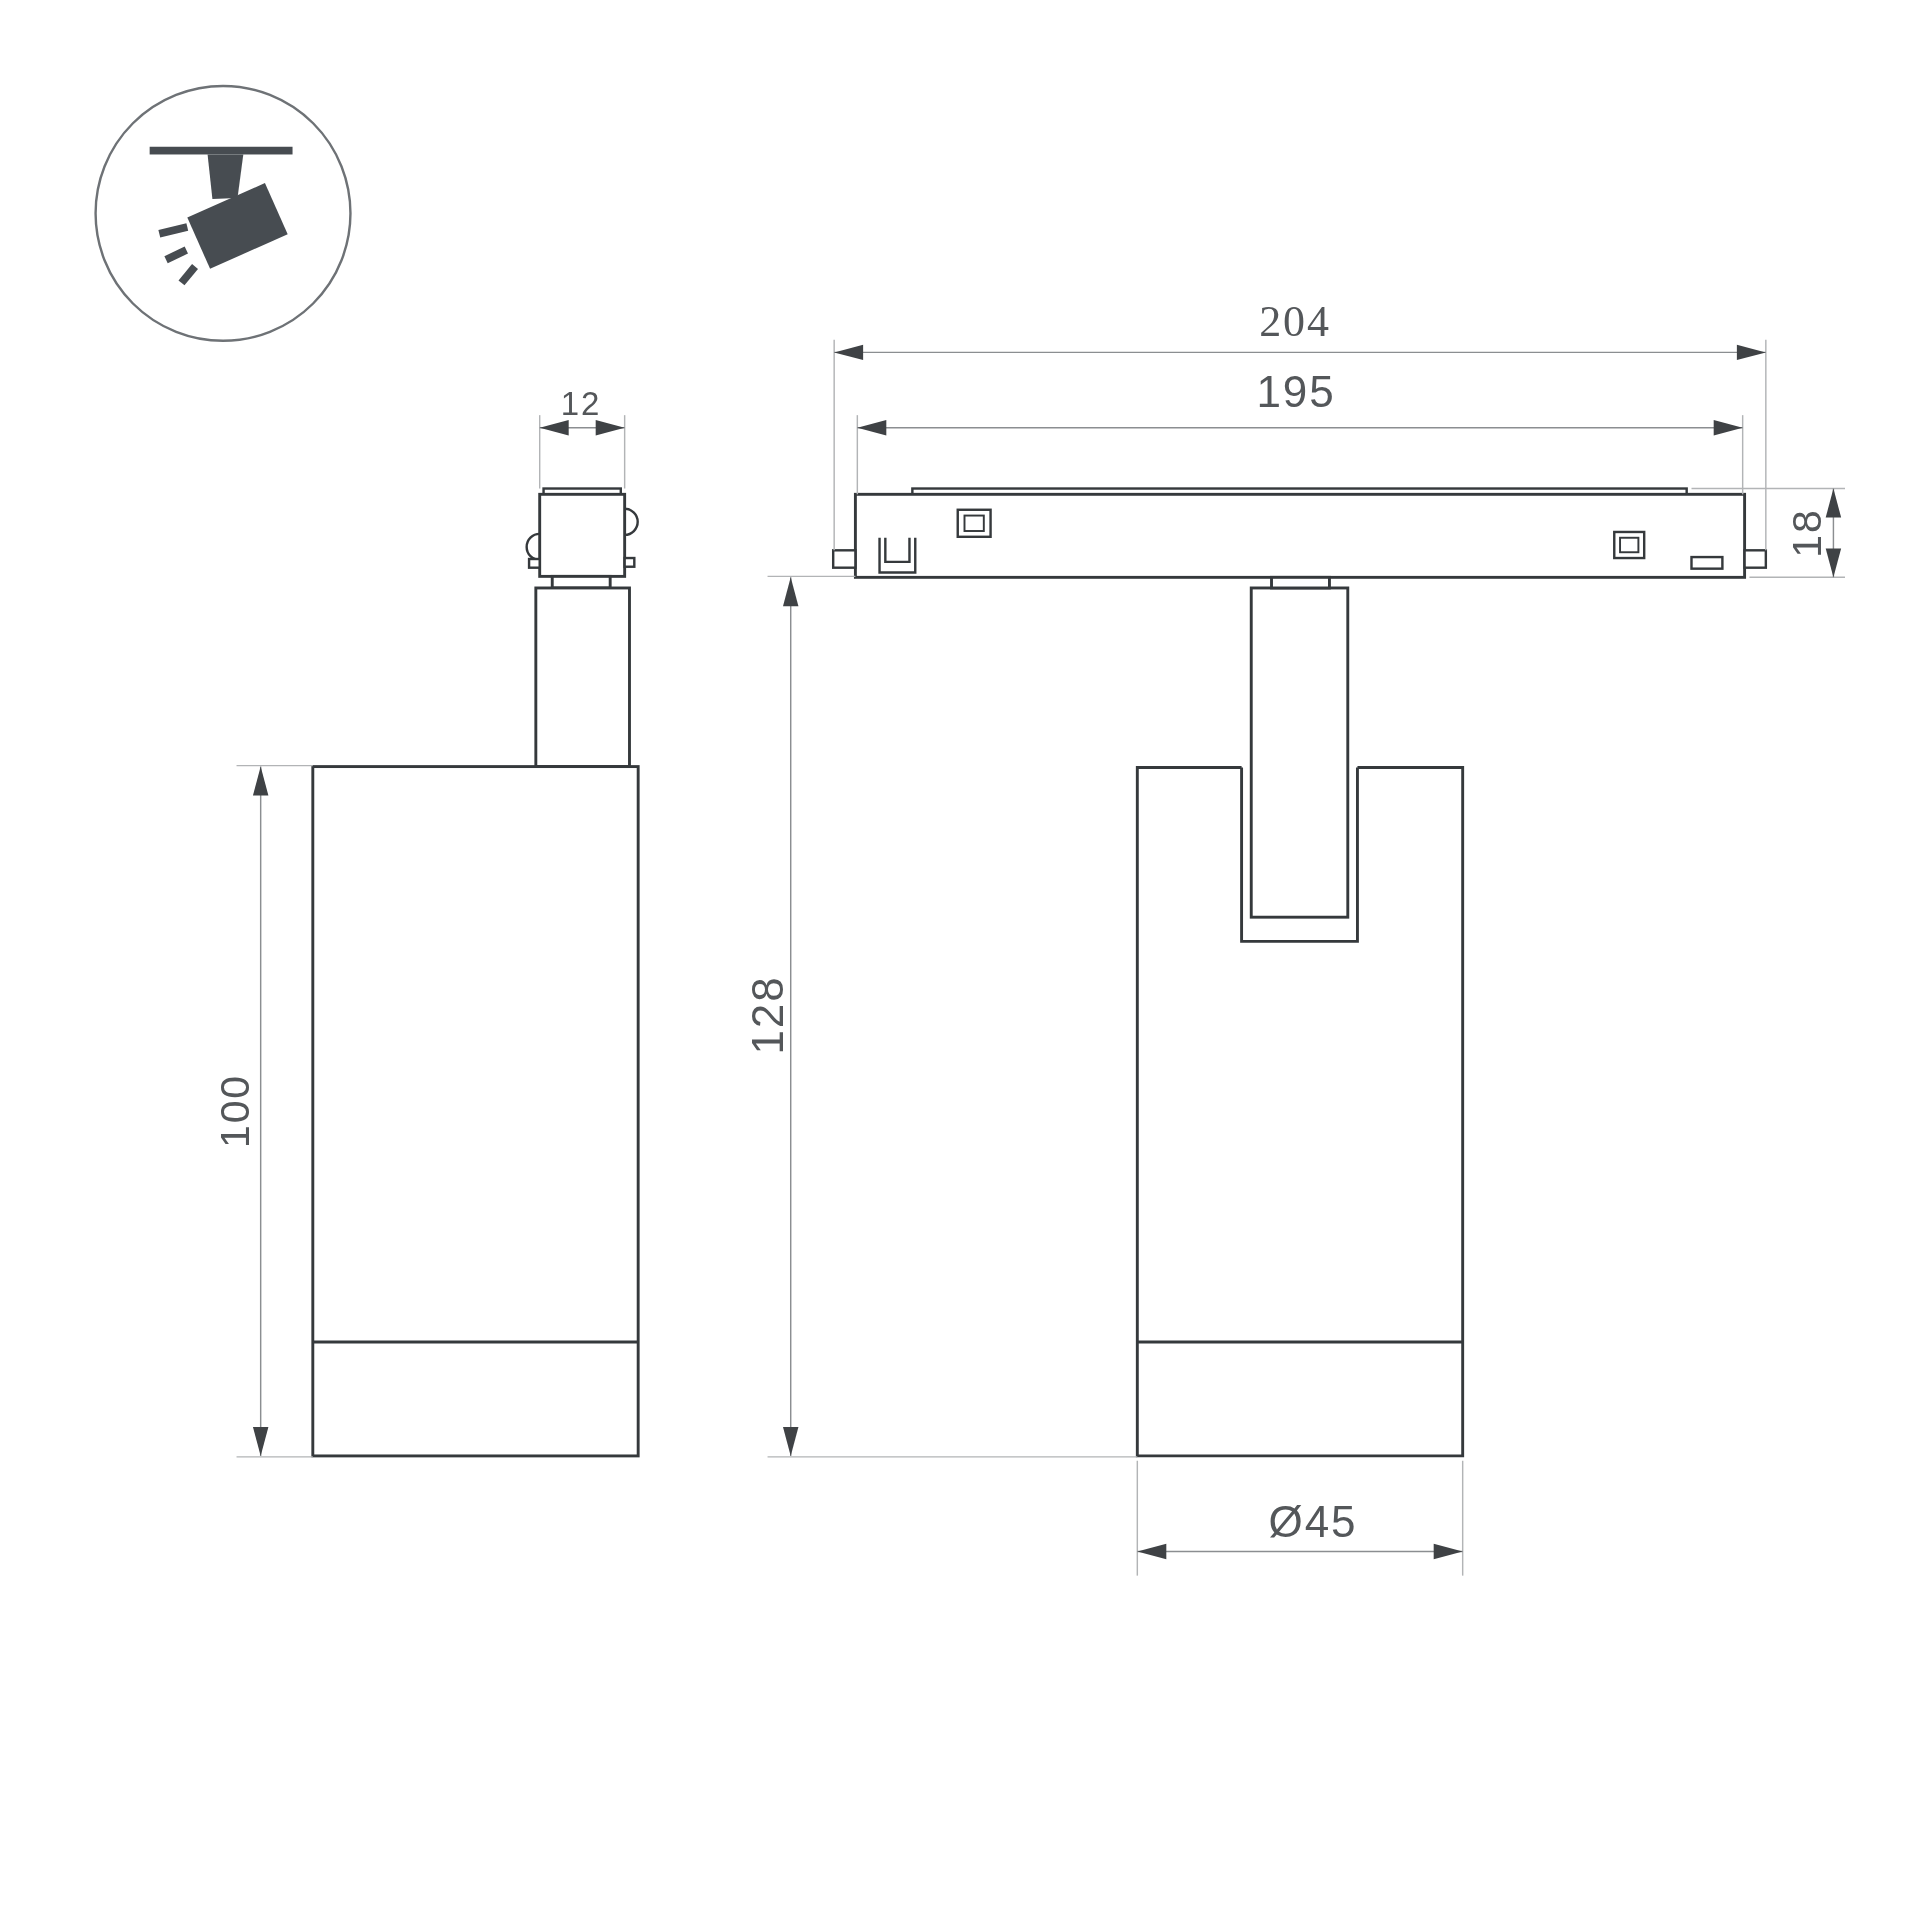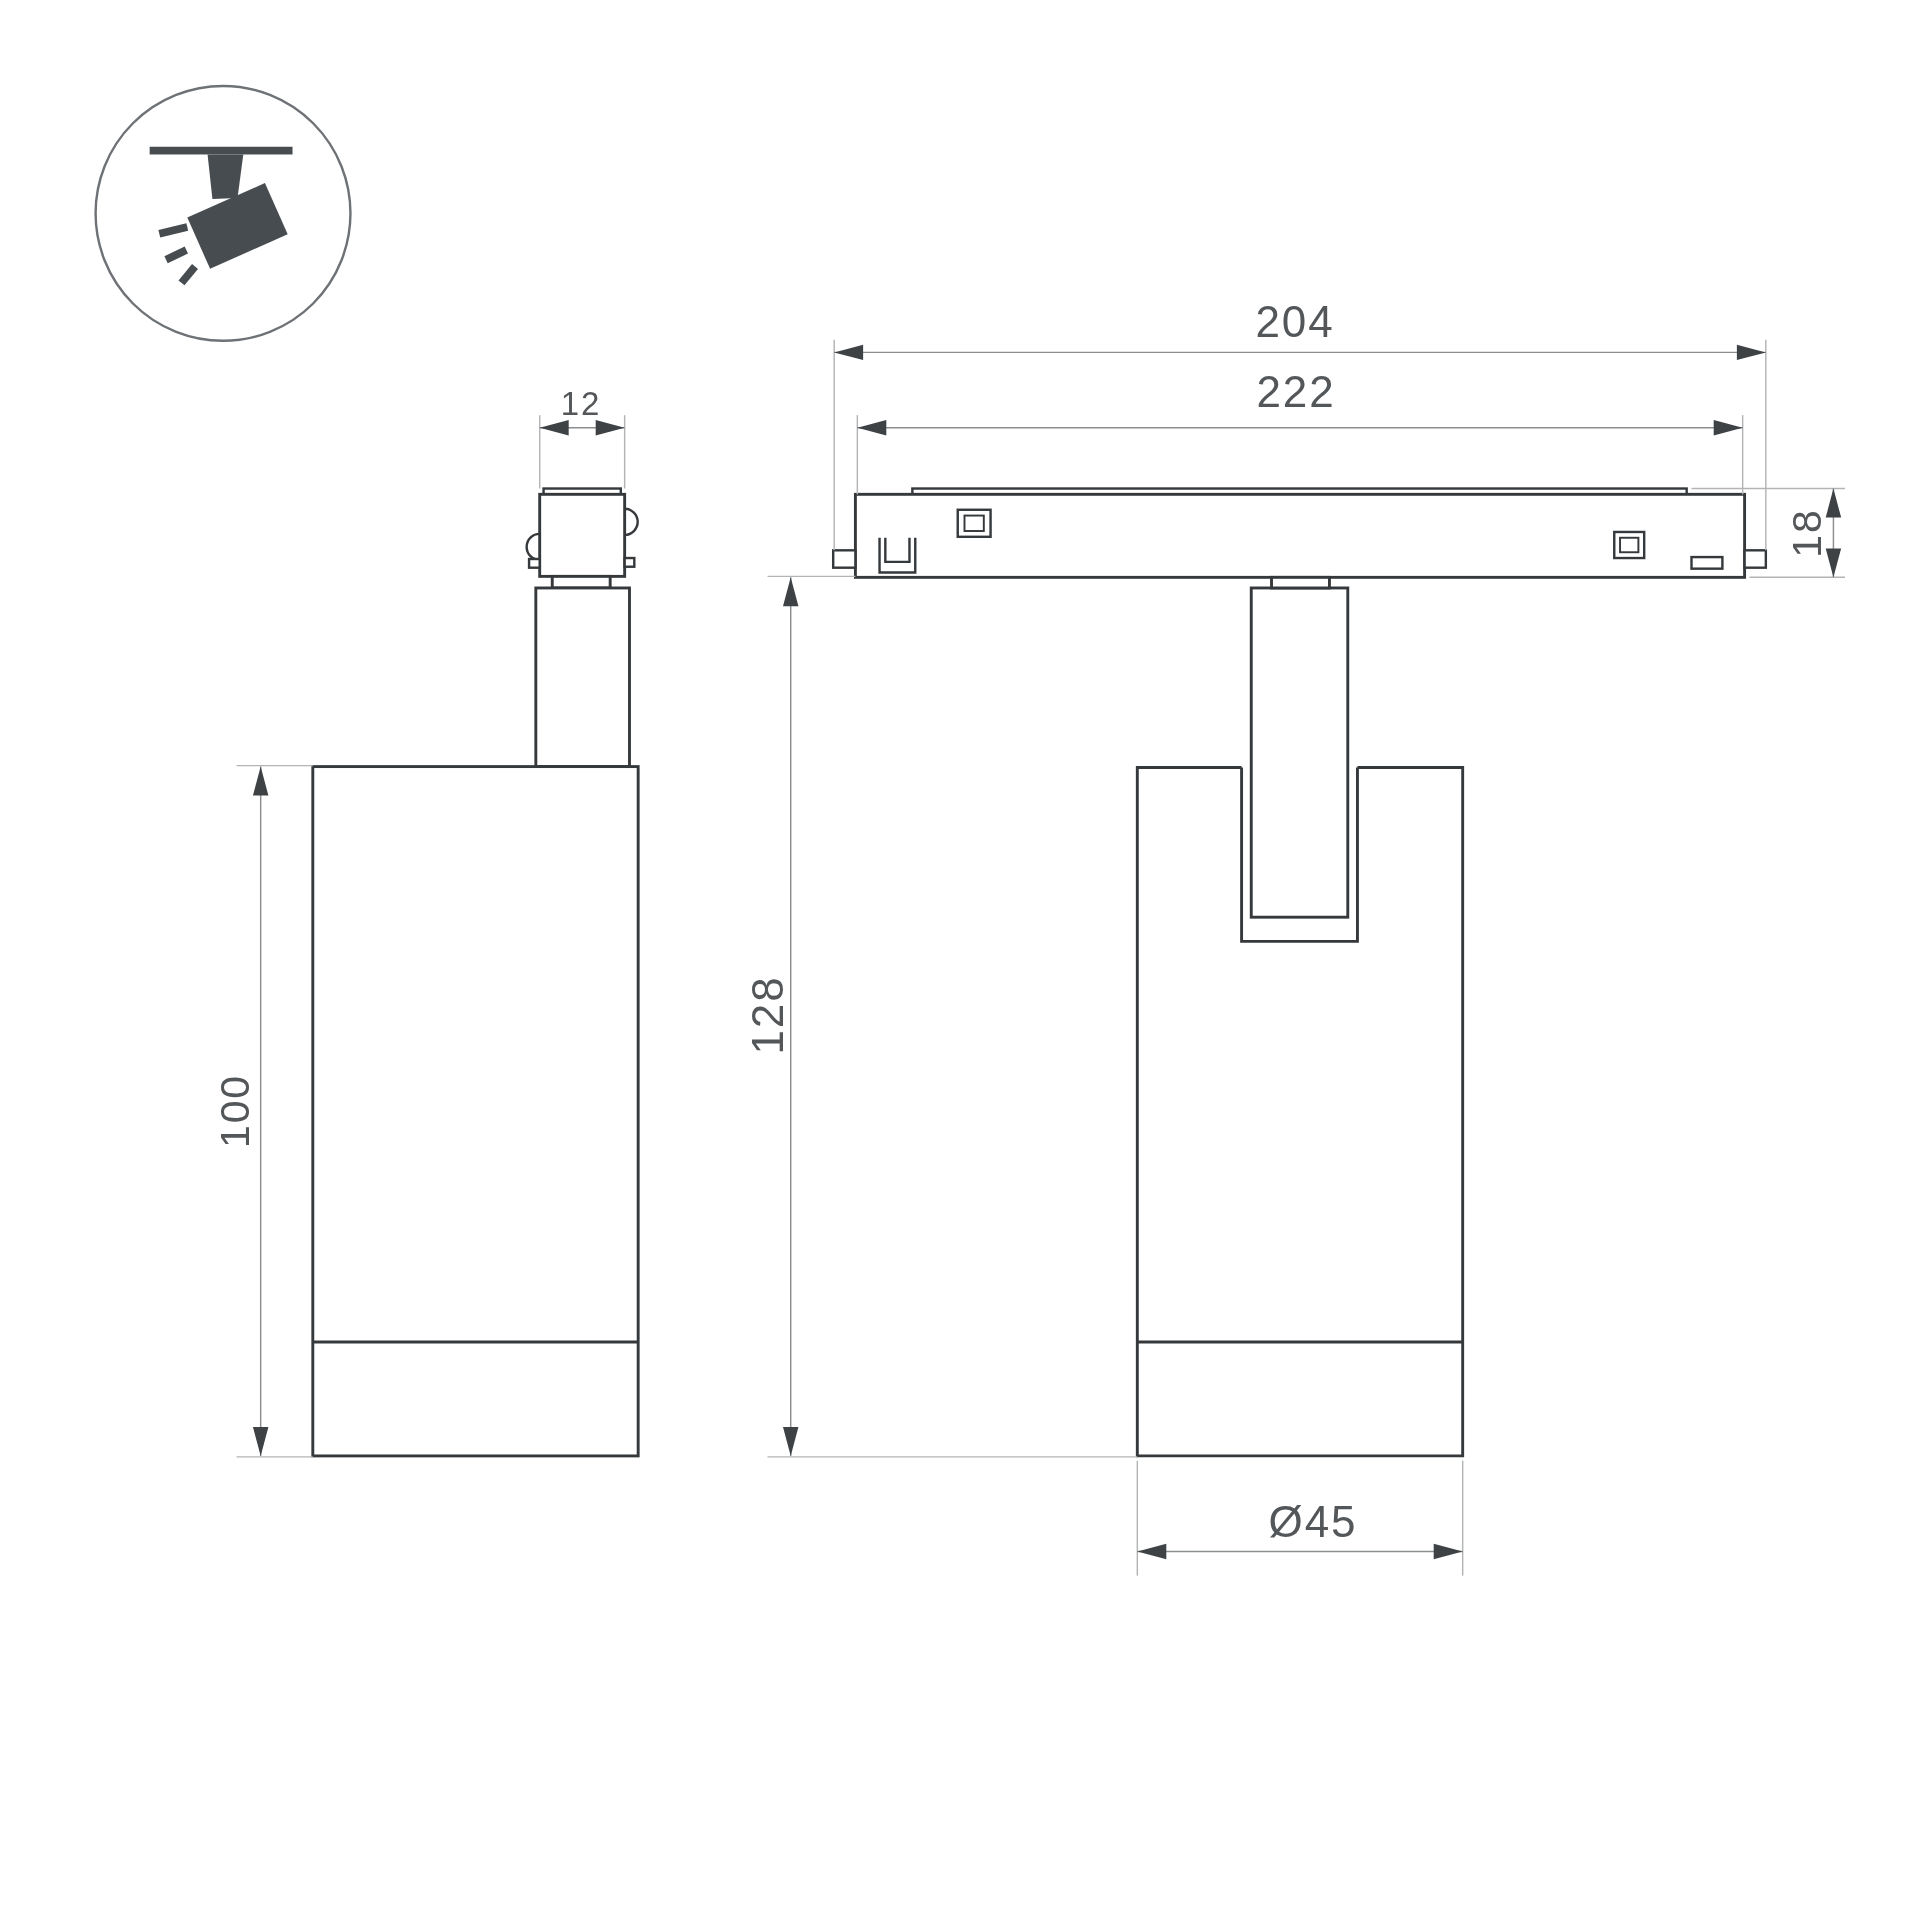--- a/index.html
+++ b/index.html
@@ -166,23 +166,23 @@
       <line x1="1178" y1="1607" x2="1515" y2="1607" stroke="#8b8e91" stroke-width="1.5"></line>
       <g fill="#3f4245">
         <polygon points="1178,1607 1208,1599 1208,1615"></polygon>
         <polygon points="1515,1607 1485,1599 1485,1615"></polygon>
       </g>
     </g>
   </svg>
 
   <div class="dim-label fs-small" style="left:581px; top:403px;">12</div>
 
-  <div class="dim-label fs-big" style="left:1295px; top:322px;">204</div>
+  <div class="dim-label fs-big" style="left:1295px; top:322px;font-family:Liberation Serif, serif;">204</div>
 
-  <div class="dim-label fs-big" style="left:1296px; top:392px;">222</div>
+  <div class="dim-label fs-big" style="left:1296px; top:392px;">195</div>
 
   <div class="dim-label fs-mid vertical" style="left:1807px; top:533px;">18</div>
 
   <div class="dim-label fs-big vertical" style="left:768px; top:1015px;">128</div>
 
   <div class="dim-label fs-mid vertical" style="left:235px; top:1111px;">100</div>
 
   <div class="dim-label fs-big" style="left:1313px; top:1522px;">Ø45</div>
 </div>
 

